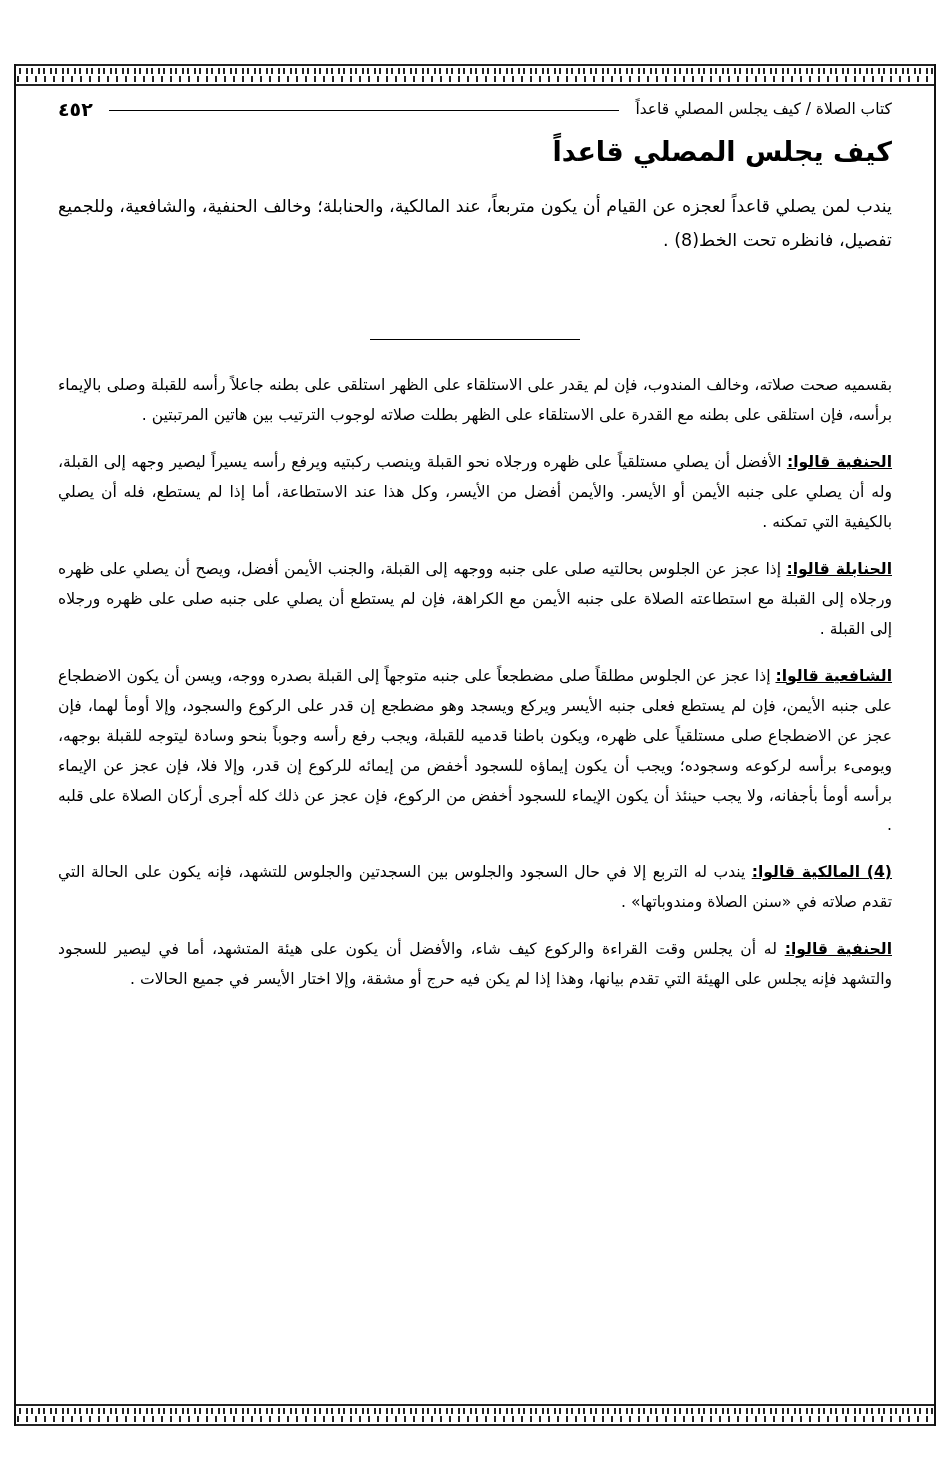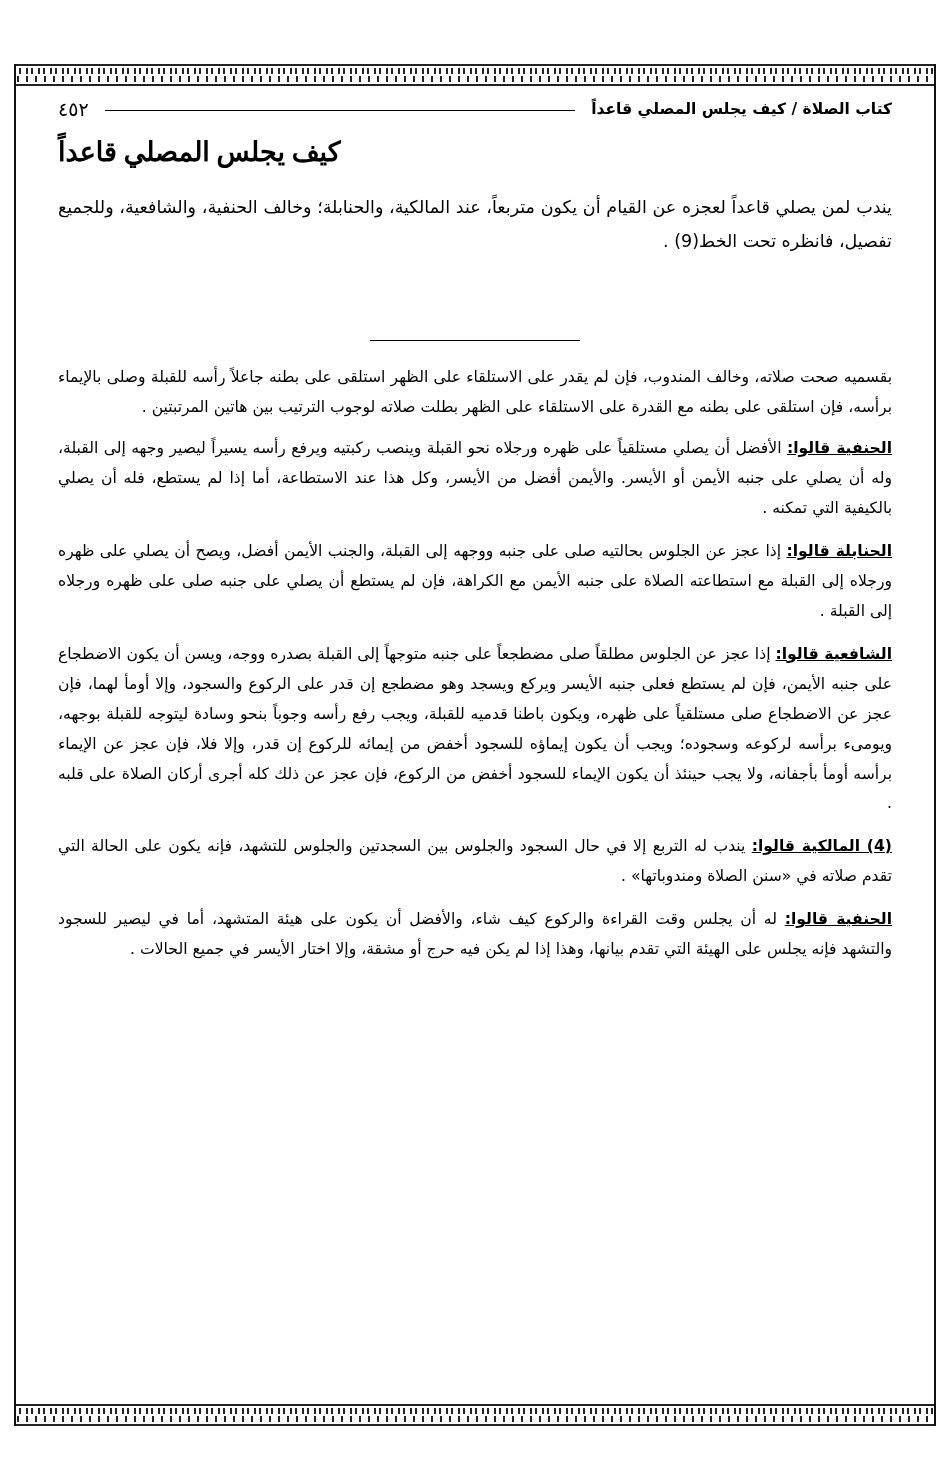--- a/index.html
+++ b/index.html
@@ -81,49 +81,48 @@
   .running-head {
     display: flex;
     align-items: center;
     gap: 10px;
     direction: rtl;
     margin-bottom: 12px;
     height: 26px;
   }
   .running-head .folio {
     font-size: 19px;
-    font-weight: 400;
+    font-weight: 700;
     letter-spacing: 0;
     white-space: nowrap;
     order: 3;
     text-align: center;
   }
   .running-head .head-text {
     font-size: 15.5px;
-    font-weight: 700;
+    font-weight: 400;
     white-space: nowrap;
     order: 1;
   }
   .running-head .rule {
     flex: 1 1 auto;
     height: 0;
     border-top: 1.6px solid #000;
     order: 2;
     margin: 0 6px;
     position: relative;
     top: 1px;
   }
 
   h1.title {
-    text-align: left;
+    text-align: right;
     font-size: 27px;
     font-weight: 700;
     margin: 14px 0 22px 0;
     letter-spacing: 0;
-    font-family: Liberation Serif, serif;
   }
 
   p.body {
     font-size: 17.5px;
     line-height: 1.95;
     text-align: justify;
     text-justify: inter-word;
     margin: 0 0 4px 0;
     direction: rtl;
   }
@@ -145,21 +144,21 @@
   .footnote-rule-wrap {
     display: flex;
     justify-content: center;
   }
 
   .notes {
     font-size: 15.6px;
     line-height: 1.92;
   }
   .notes p {
-    margin: 8px 0 13px 0;
+    margin: 17px 0 13px 0;
     text-align: justify;
     direction: rtl;
   }
   .notes p.tight { margin-bottom: 11px; }
 
   .school {
     font-weight: 700;
     text-decoration: underline;
   }
 </style>
@@ -176,21 +175,21 @@
   <div class="content">
 
     <div class="running-head">
       <span class="head-text">كتاب الصلاة / كيف يجلس المصلي قاعداً</span>
       <span class="rule"></span>
       <span class="folio">٤٥٢</span>
     </div>
 
     <h1 class="title">كيف يجلس المصلي قاعداً</h1>
 
-    <p class="body intro">يندب لمن يصلي قاعداً لعجزه عن القيام أن يكون متربعاً، عند المالكية، والحنابلة؛ وخالف الحنفية، والشافعية، وللجميع تفصيل، فانظره تحت الخط(9) .</p>
+    <p class="body intro">يندب لمن يصلي قاعداً لعجزه عن القيام أن يكون متربعاً، عند المالكية، والحنابلة؛ وخالف الحنفية، والشافعية، وللجميع تفصيل، فانظره تحت الخط(8) .</p>
 
     <div class="footnote-rule-wrap">
       <div class="footnote-rule"></div>
     </div>
 
     <div class="notes">
 
       <p class="tight">بقسميه صحت صلاته، وخالف المندوب، فإن لم يقدر على الاستلقاء على الظهر استلقى على بطنه جاعلاً رأسه للقبلة وصلى بالإيماء برأسه، فإن استلقى على بطنه مع القدرة على الاستلقاء على الظهر بطلت صلاته لوجوب الترتيب بين هاتين المرتبتين .</p>
 
       <p>

